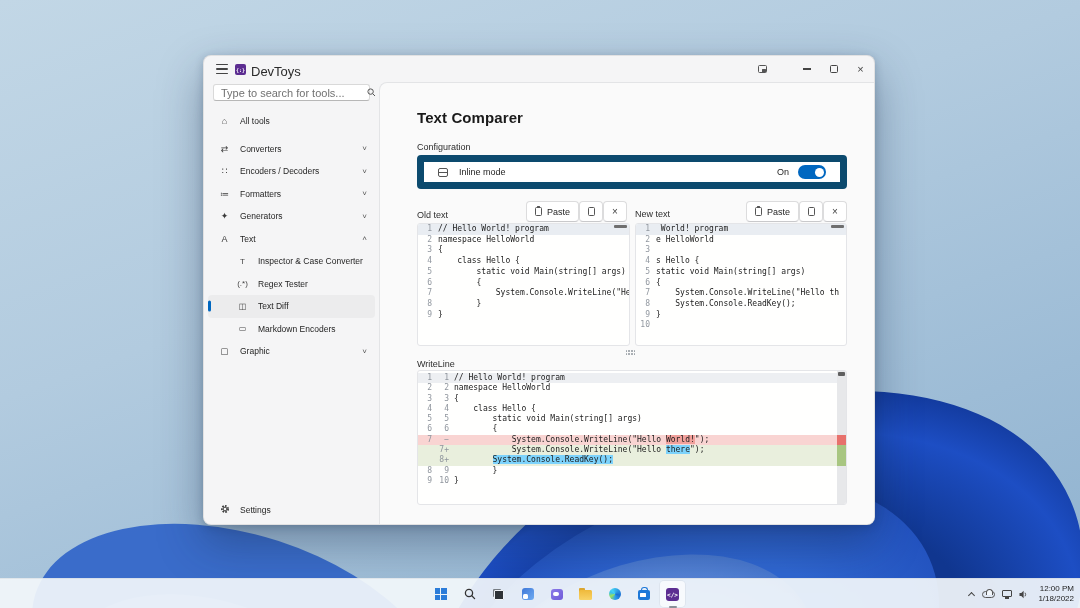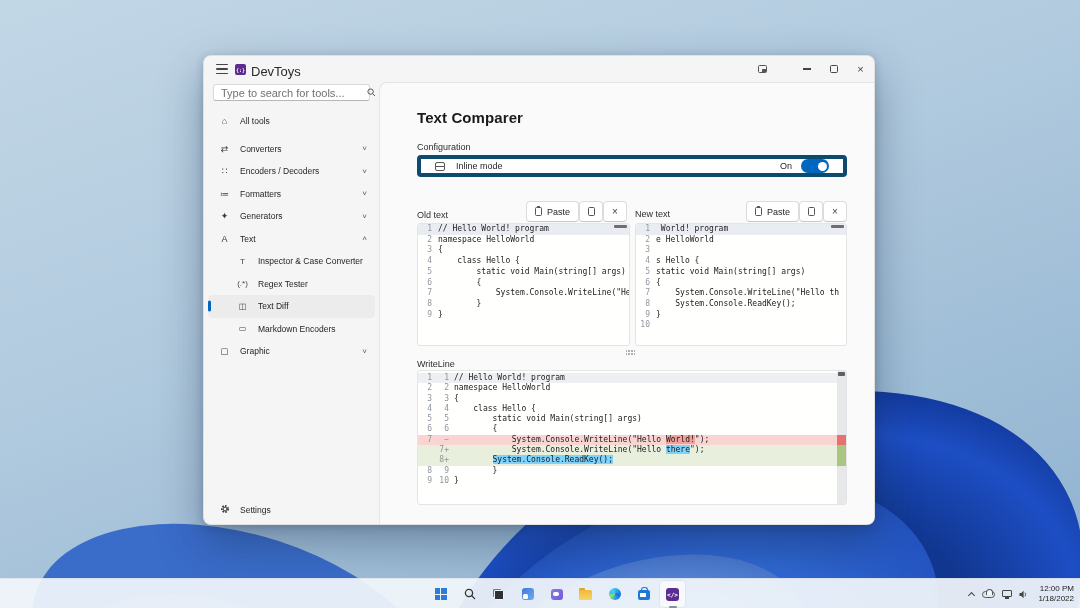--- a/index.html
+++ b/index.html
@@ -73,21 +73,21 @@
   .nav-item.selected{background:#ececed;border-radius:4px;margin:0 4px;padding-left:9px;}
   .nav-item.selected.sub{padding-left:27px;}
   .nav-item.selected::before{content:"";position:absolute;left:0;top:50%;transform:translateY(-50%);width:3px;height:11px;border-radius:2px;background:#0067c0;}
   .nav-gap{height:5px;}
   .settings-item{position:absolute;bottom:3px;left:0;right:0;}
 
   
   .content{position:absolute;left:175px;top:26px;right:0;bottom:0;background:#fafafa;border-top-left-radius:8px;border-top:1px solid #e3e4e6;border-left:1px solid #e3e4e6;}
   .page-title{position:absolute;left:37px;top:26px;font-size:15px;font-weight:600;color:#1a1a1a;letter-spacing:0.1px;}
   .section-label{position:absolute;font-size:9px;color:#2e2e2e;}
-  .config-card{position:absolute;left:37px;top:72px;width:430px;height:22px;background:#fff;border:4px solid #0c4a6e;border-radius:4px;display:flex;align-items:center;padding:0 14px;}
+  .config-card{position:absolute;left:37px;top:72px;width:430px;height:34px;background:#fff;border:7px solid #0c4a6e;border-radius:4px;display:flex;align-items:center;padding:0 14px;}
   .inline-ic{width:10px;height:9px;border:1.1px solid #555;border-radius:2px;position:relative;margin-right:11px;}
   .inline-ic::after{content:"";position:absolute;left:-1px;right:-1px;top:3.2px;height:1.1px;background:#555;}
   .config-card .clabel{font-size:9px;color:#1f1f1f;flex:1;}
   .toggle-state{font-size:9px;color:#1f1f1f;margin-right:9px;}
   .toggle{width:28px;height:14px;border-radius:7px;background:#0067c0;position:relative;}
   .toggle::after{content:"";position:absolute;right:2.5px;top:2.5px;width:9px;height:9px;border-radius:50%;background:#fff;}
 
   .pane-label-old{left:37px;top:126px;}
   .pane-label-new{left:255px;top:126px;}
   .btnrow{position:absolute;top:118px;display:flex;}

